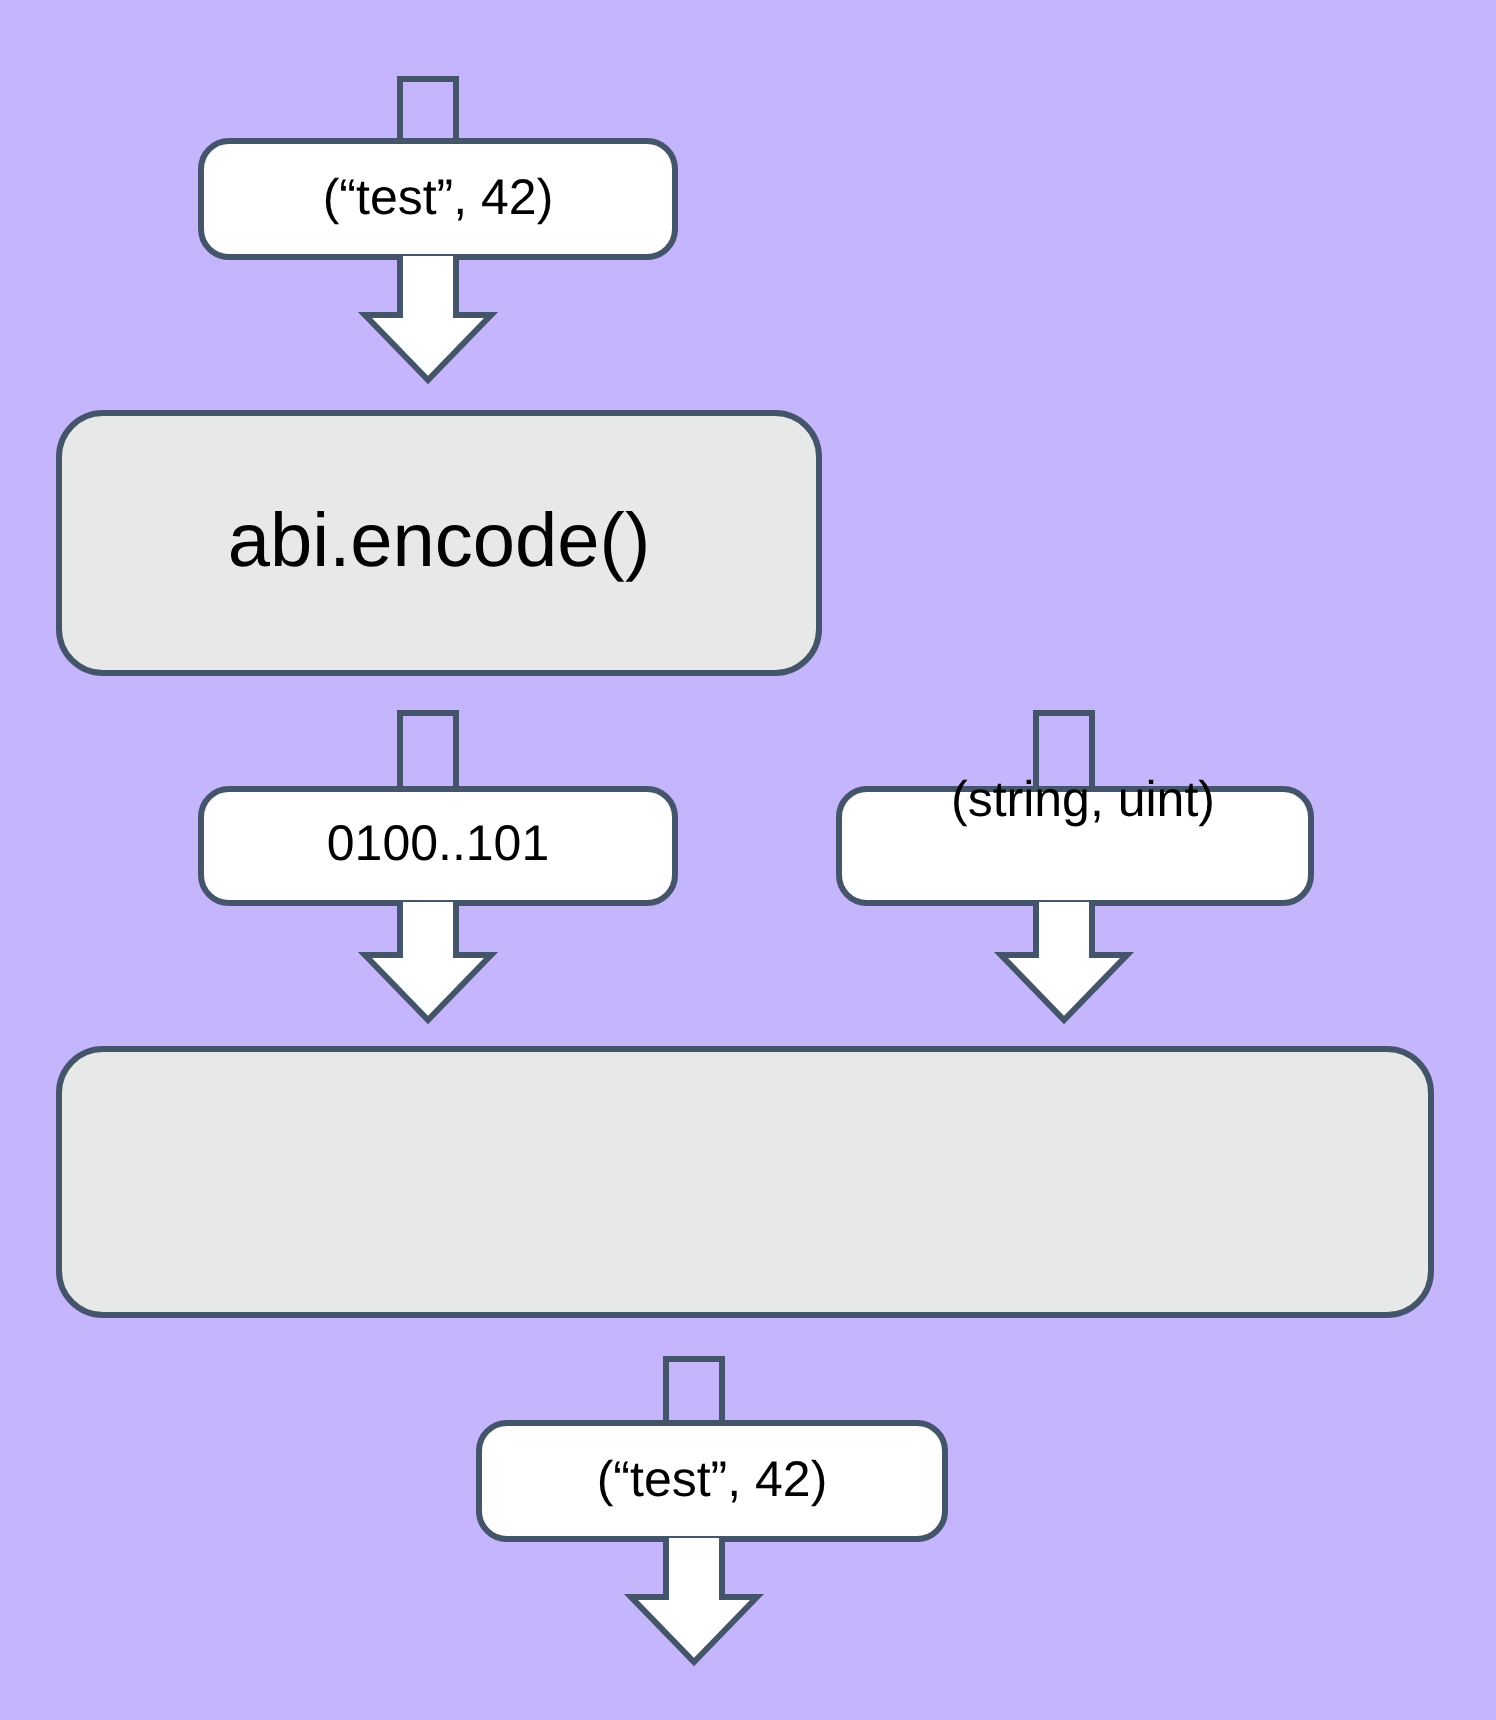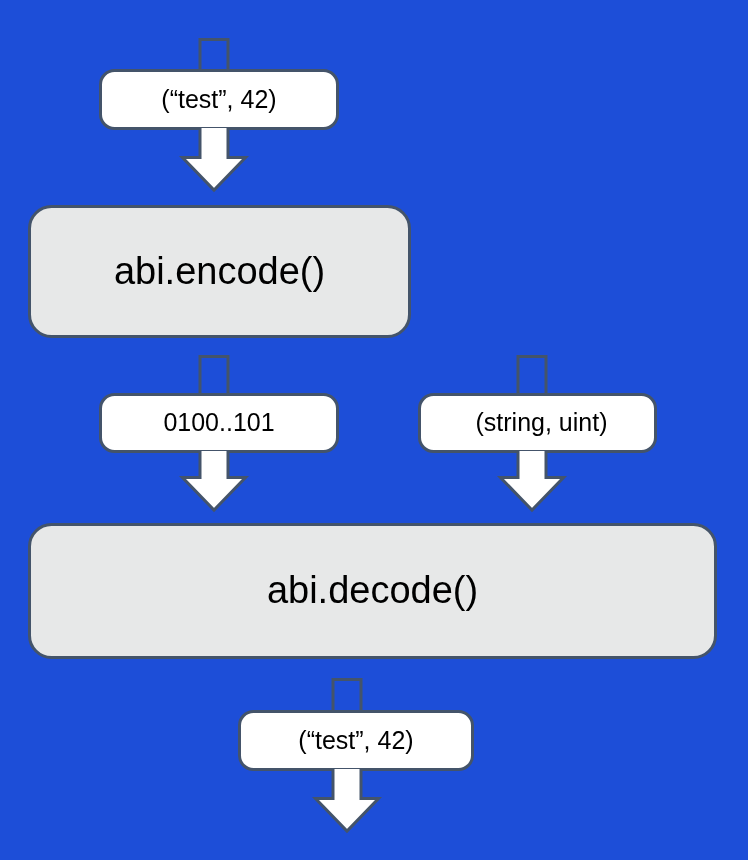--- a/index.html
+++ b/index.html
@@ -8,21 +8,21 @@
     padding: 0;
     background: #ffffff;
   }
   body {
     font-family: "Liberation Sans", sans-serif;
   }
   #canvas {
     position: relative;
     width: 748px;
     height: 860px;
-    background: #1d4ed8;
+    background: #c4b5fd;
     overflow: hidden;
   }
   #diagram-svg {
     position: absolute;
     left: 0;
     top: 0;
     width: 748px;
     height: 860px;
   }
   .shape-stroke {
@@ -103,19 +103,18 @@
     <path class="arrow-shape" d="M 333 769 L 333 798.5 L 315.5 798.5 L 347 831 L 378.5 798.5 L 361 798.5 L 361 769"></path>
 
   </svg>
 
   <div class="node-label label-small" style="left:100px; top:70px; width:238px; height:59px;">(“test”, 42)</div>
 
   <div class="node-label label-large" style="left:29px; top:206px; width:381px; height:131px;text-align:center;">abi.encode()</div>
 
   <div class="node-label label-small" style="left:100px; top:394px; width:238px; height:58px;">0100..101</div>
 
-  <div class="node-label label-small" style="left:419px; top:394px; width:245px; height:58px;text-align:right;">(string, uint)</div>
+  <div class="node-label label-small" style="left:419px; top:372px; width:245px; height:58px;text-align:right;">(string, uint)</div>
 
-  <div class="node-label label-large" style="left:29px; top:524px; width:687px; height:134px;">abi.decode()</div>
 
   <div class="node-label label-small" style="left:239px; top:711px; width:234px; height:59px;">(“test”, 42)</div>
 
 </div>
 
 </body></html>

